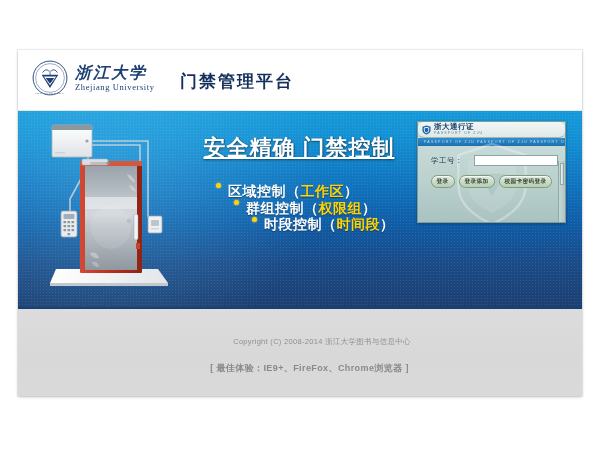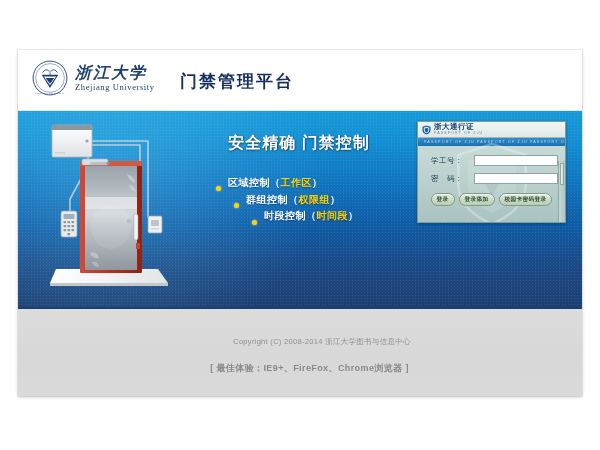--- a/index.html
+++ b/index.html
@@ -135,43 +135,44 @@
 
   
   .slogan-wrap {
     position: absolute;
     left: 172px;
     top: 22px;
     width: 218px;
   }
 
   .slogan-main {
-    font-size: 16px;
+    font-size: 22px;
     font-weight: bold;
     color: #ffffff;
     letter-spacing: 1px;
     text-align: center;
     text-shadow: 0 1px 2px rgba(0,0,0,0.45), 1px 0 1px rgba(0,0,0,0.3);
     white-space: nowrap;
+    text-decoration: underline;
   }
 
   .slogan-list {
     margin-top: 20px;
   }
 
   .slogan-item {
-    font-size: 10px;
+    font-size: 14px;
     font-weight: bold;
     color: #ffffff;
     line-height: 17px;
     letter-spacing: 0.5px;
     white-space: nowrap;
     text-shadow: 0 1px 1px rgba(0,0,0,0.35);
     display: flex;
-    align-items: flex-end;
+    align-items: flex-start;
   }
   .slogan-item.i0 { padding-left: 26px; }
   .slogan-item.i1 { padding-left: 44px; }
   .slogan-item.i2 { padding-left: 62px; font-family: Liberation Mono, monospace; }
 
   .dot {
     width: 5px; height: 5px;
     border-radius: 50%;
     background: #ffd200;
     box-shadow: 0 0 2px rgba(255,225,120,0.9);
@@ -195,20 +196,21 @@
   }
 
   .lp-titlebar {
     position: relative;
     height: 15px;
     background: linear-gradient(180deg, #f2f6f5 0%, #dfe9e7 100%);
     border-bottom: 1px solid #9fb6b4;
     display: flex;
     align-items: center;
     padding-left: 4px;
+    border-radius: 6px;
   }
 
   .lp-shield {
     width: 9px; height: 10px;
     flex: 0 0 9px;
     margin-right: 3px;
   }
 
   .lp-title-text {
     display: flex;
@@ -530,24 +532,20 @@
             <path d="M40 2 L76 14 L76 46 Q76 72 40 88 Q4 72 4 46 L4 14 Z" fill="none" stroke="#ffffff" stroke-width="2.6"></path>
             <path d="M40 12 L66 21 L66 45 Q66 64 40 76 Q14 64 14 45 L14 21 Z" fill="#ffffff" opacity="0.35"></path>
             <path d="M26 34 L54 34 L40 58 Z" fill="#7d9ea0" opacity="0.55"></path>
           </svg>
 
           <div class="lp-row">
             <div class="lp-label">学工号：</div>
             <input class="lp-input" type="text" placeholder="" style="">
           </div>
 
-          <div class="lp-row">
-            <div class="lp-label">密　码：</div>
-            <input class="lp-input" type="password" placeholder="" style="">
-          </div>
 
           <div class="lp-buttons">
             <button class="lp-btn">登录</button>
             <button class="lp-btn">登录添加</button>
             <button class="lp-btn">校园卡密码登录</button>
           </div>
 
           <div class="lp-scroll">
             <div class="lp-scroll-thumb"></div>
           </div>

